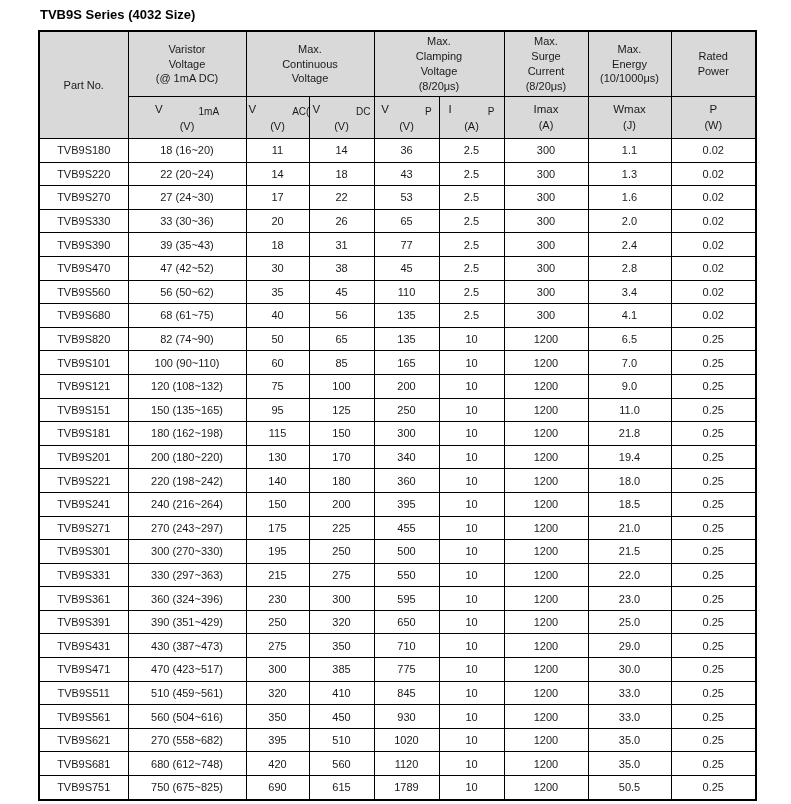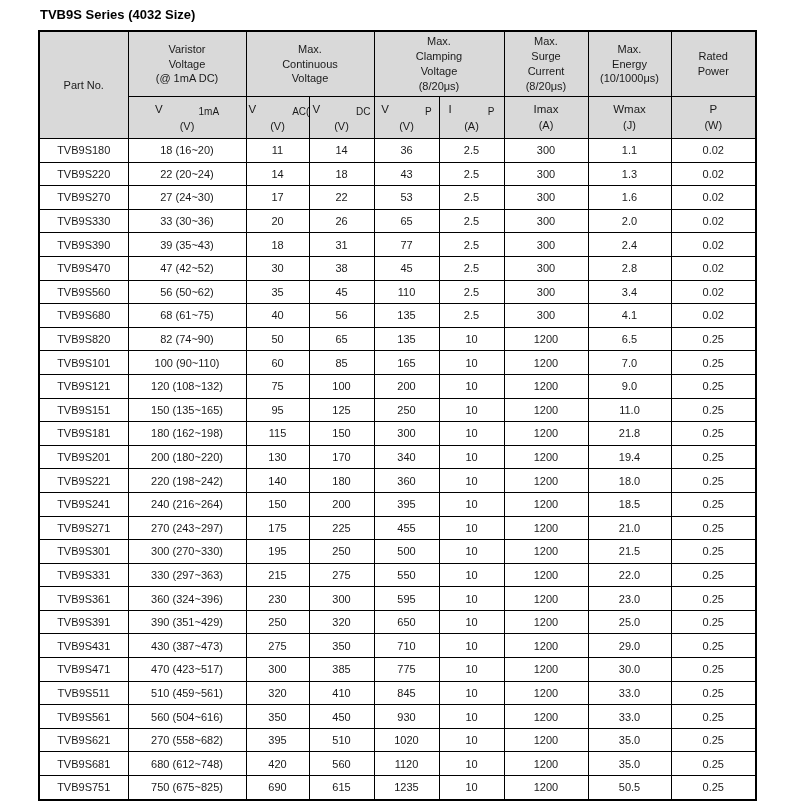--- a/index.html
+++ b/index.html
@@ -418,21 +418,21 @@
           <td>10</td>
           <td>1200</td>
           <td>35.0</td>
           <td>0.25</td>
         </tr>
         <tr>
           <td>TVB9S751</td>
           <td>750 (675~825)</td>
           <td>690</td>
           <td>615</td>
-          <td>1235</td>
+          <td>1789</td>
           <td>10</td>
           <td>1200</td>
           <td>50.5</td>
           <td>0.25</td>
         </tr>
       </tbody>
   </table>
 </div>
 
 </body></html>

